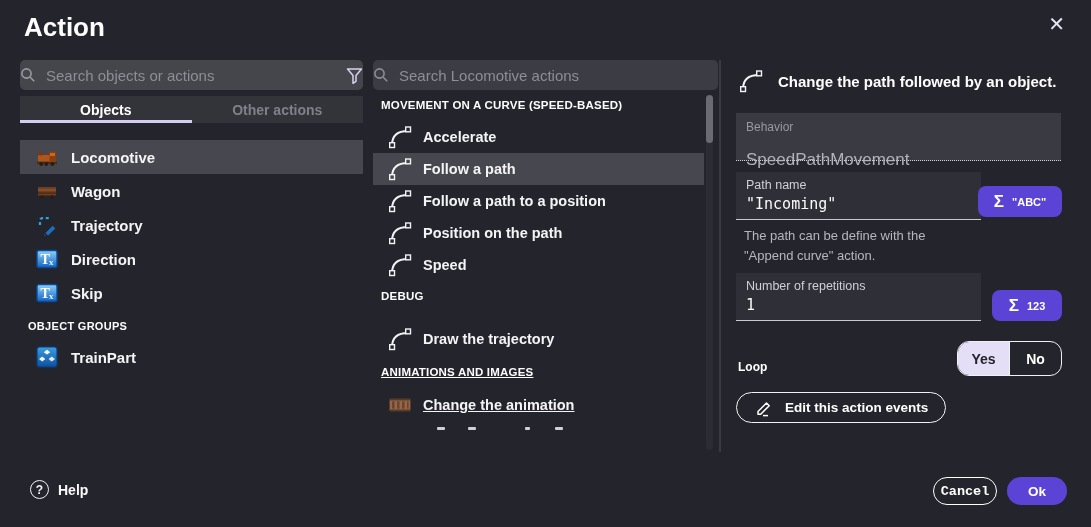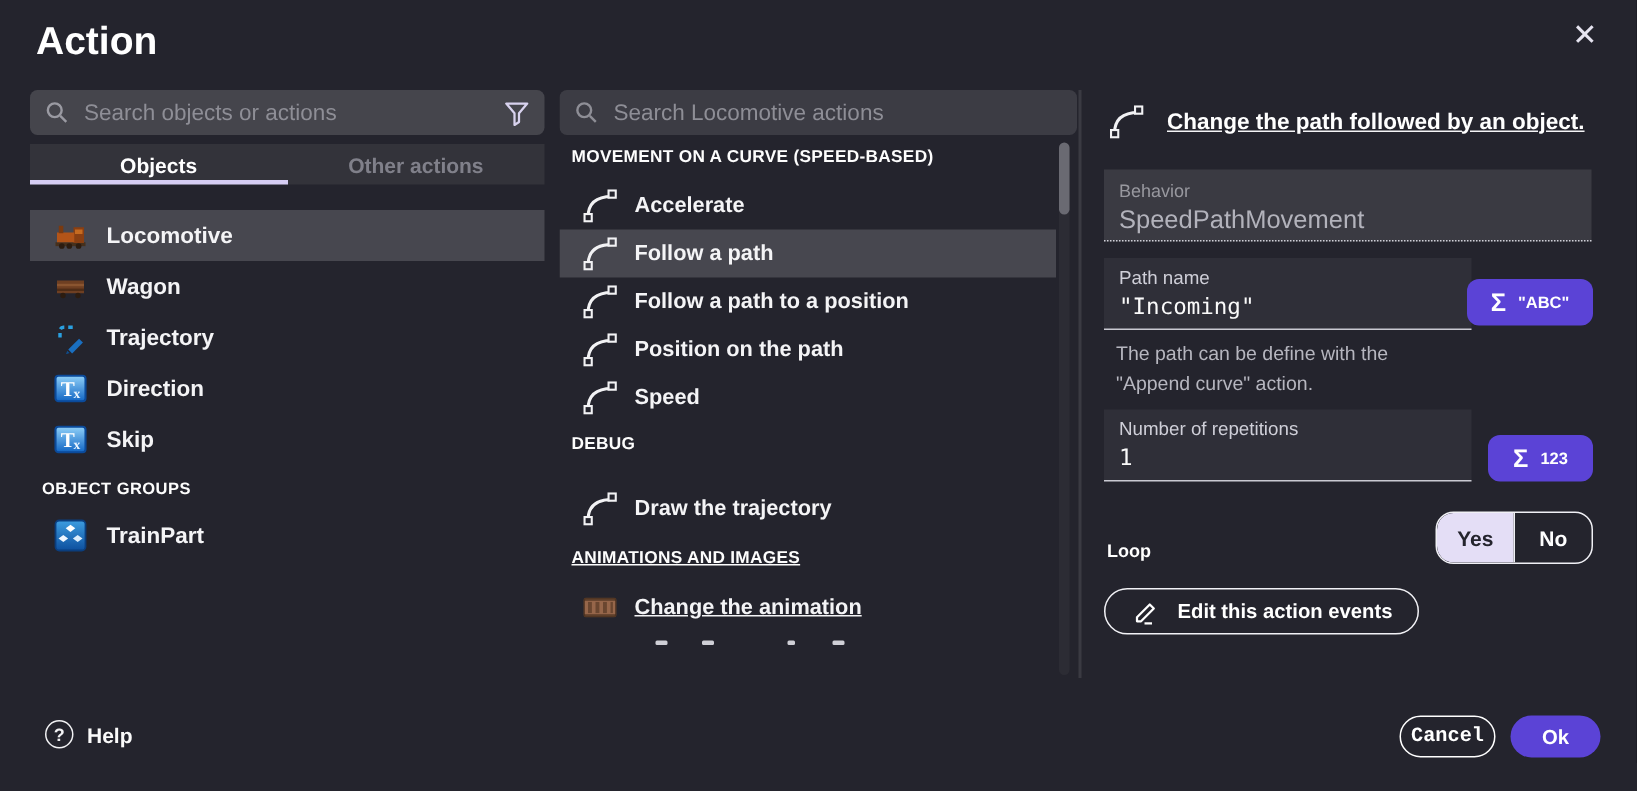--- a/index.html
+++ b/index.html
@@ -13,21 +13,21 @@
   .close-btn { position:absolute; right:26px; top:14px; font-size:20px; color:#e6e4f0; cursor:pointer; line-height:1; }
 
   
   .col { position:absolute; top:60px; }
   .col-left  { left:20px;  width:343px; }
   .col-mid   { left:373px; width:345px; height:392px; overflow:hidden; }
   .v-divider { position:absolute; left:719px; top:60px; width:2px; height:392px; background:#3a3a42; }
   .col-right { left:736px; width:326px; height:392px; }
 
   
-  .searchbar { height:30px; background:#45454c; border-radius:5px; display:flex; align-items:center; gap:10px; padding:0 10px; }
+  .searchbar { height:30px; background:#45454c; border-radius:5px; display:flex; align-items:center; gap:10px; padding:0 0; }
   .searchbar.mid { background:#3c3c44; }
   .searchbar input { flex:1; background:transparent; border:0; outline:0; color:#e8e8ee; font-size:15px; font-family:"Liberation Sans", sans-serif; min-width:0; }
   .searchbar input::placeholder { color:#8e8e96; opacity:1; }
 
   
   .tabs { position:relative; margin-top:6px; height:27px; background:#33333a; display:flex; }
   .tab { flex:1; display:flex; align-items:center; justify-content:center; font-size:14px; font-weight:700; color:#80808a; cursor:pointer; }
   .tab.active { color:#ffffff; }
   .tab-underline { position:absolute; left:0; bottom:0; width:50%; height:3px; background:#d6cdf4; }
 
@@ -50,26 +50,26 @@
   .mt8 { margin-top:20px; } .mt10 { margin-top:10px;text-decoration:underline; }
   .clip-marks { position:relative; height:32px; margin-top:4px; }
   .clip-marks span { position:absolute; top:2px; height:3px; background:#cfcfd6; border-radius:1px; }
 
   
   .scroll-track { position:absolute; right:5px; top:35px; bottom:2px; width:7px; border-radius:4px; background:#2c2c34; }
   .scroll-thumb { position:absolute; left:0; top:0; width:7px; height:48px; border-radius:4px; background:#6a6a72; cursor:grab; }
 
   
   .col-right .abs { position:absolute; }
-  .rp-header { top:8px; left:2px; display:flex; align-items:center; gap:14px;text-decoration:underline; }
+  .rp-header { top:8px; left:2px; display:flex; align-items:center; gap:14px; }
   .rp-desc { font-size:15px; font-weight:700; color:#ffffff; }
 
   .behavior-box { top:53px; left:0; width:325px; height:48px; background:#3a3a42; border-bottom:1px dotted #cfcfd7; padding:7px 10px 0; }
   .field-label { font-size:12px; color:#98989f; }
-  .behavior-value { margin-top:3px; font-size:17px; color:#b2b2bb; }
+  .behavior-value { margin-top:16px; font-size:17px; color:#b2b2bb; }
 
   .input-box { left:0; width:245px; height:48px; background:#2f2f38; border-bottom:1px solid #c9c9d1; padding:6px 10px 0; }
   .input-box .field-label { color:#cfcfd8; font-size:12.5px; }
   .input-box input { width:100%; background:transparent; border:0; outline:0; color:#fafafa;
                      font-family:"DejaVu Sans Mono", monospace; font-size:15px; margin-top:3px; }
   .path-box { top:112px; } .reps-box { top:213px; }
 
   .btn-expr { background:#5b43d6; border:0; border-radius:8px; color:#fff; display:flex; align-items:center; justify-content:center; gap:8px; cursor:pointer; }
   .btn-abc { top:126px; left:242px; width:84px; height:31px; }
   .btn-123 { top:230px; left:256px; width:70px; height:31px; }

